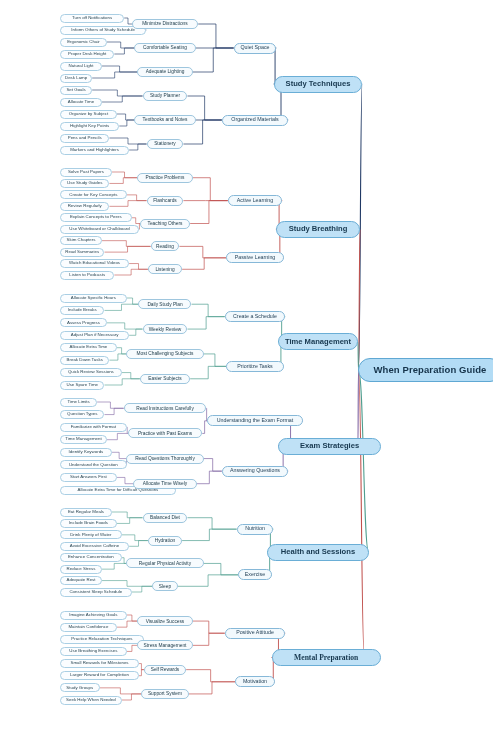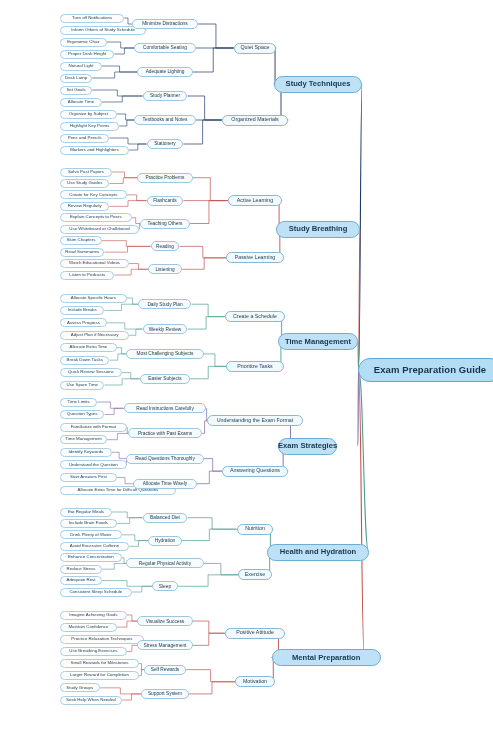--- a/index.html
+++ b/index.html
@@ -138,21 +138,21 @@
       <path d="M 141.184 693.9285714285714 H 120.376 V 687.8571428571429 H 99.56800000000001" fill="none" stroke="#c0504d" stroke-width="0.6"></path>
       <path d="M 141.184 693.9285714285714 H 131.464 V 700 H 121.744" fill="none" stroke="#c0504d" stroke-width="0.6"></path>
       <path d="M 235.16 681.7857142857142 H 210.644 V 669.6428571428571 H 186.128" fill="none" stroke="#c0504d" stroke-width="0.7"></path>
       <path d="M 235.16 681.7857142857142 H 211.988 V 693.9285714285714 H 188.816" fill="none" stroke="#c0504d" stroke-width="0.7"></path>
       <path d="M 271.696 657.5 H 278.462 V 633.2142857142858 H 285.228" fill="none" stroke="#c0504d" stroke-width="0.9"></path>
       <path d="M 271.696 657.5 H 273.26800000000003 V 681.7857142857142 H 274.84000000000003" fill="none" stroke="#c0504d" stroke-width="0.9"></path>
       <path d="M 358.48 370 C 361.392 370, 361.392 657.5, 364.304 657.5" fill="none" stroke="#c0504d" stroke-width="1.1"></path>
     </svg>
   <div id="nodes">
       <div class="node n-root" style="left: 358.48px; top: 358px; width: 143.04px;">
-        <span>Exam Preparation Guide</span>
+        <span>When Preparation Guide</span>
       </div>
       <div class="node n-l4" style="left: 60px; top: 13.5px; width: 64.208px;">
         <span>Turn off Notifications</span>
       </div>
       <div class="node n-l4" style="left: 60px; top: 25.5px; width: 86.384px;">
         <span>Inform Others of Study Schedule</span>
       </div>
       <div class="node n-l3" style="left: 131.776px; top: 19px; width: 66.448px;">
         <span>Minimize Distractions</span>
       </div>
@@ -344,21 +344,21 @@
       </div>
       <div class="node n-l4" style="left: 60px; top: 485.5px; width: 115.952px;">
         <span>Allocate Extra Time for Difficult Questions</span>
       </div>
       <div class="node n-l3" style="left: 133.12px; top: 478.714px; width: 63.76px;">
         <span>Allocate Time Wisely</span>
       </div>
       <div class="node n-l2" style="left: 221.804px; top: 465.643px; width: 66.392px;">
         <span>Answering Questions</span>
       </div>
-      <div class="node n-main" style="left: 278.08px; top: 437.5px; width: 59px;">
+      <div class="node n-main" style="left: 278.08px; top: 437.5px; width: 103px;">
         <span>Exam Strategies</span>
       </div>
       <div class="node n-l4" style="left: 60px; top: 507.5px; width: 51.888px;">
         <span>Eat Regular Meals</span>
       </div>
       <div class="node n-l4" style="left: 60px; top: 518.929px; width: 56.816px;">
         <span>Include Brain Foods</span>
       </div>
       <div class="node n-l3" style="left: 142.528px; top: 512.714px; width: 44.944px;">
         <span>Balanced Diet</span>
@@ -390,21 +390,21 @@
       <div class="node n-l4" style="left: 60px; top: 587.5px; width: 71.6px;">
         <span>Consistent Sleep Schedule</span>
       </div>
       <div class="node n-l3" style="left: 152px; top: 581.286px; width: 26px;">
         <span>Sleep</span>
       </div>
       <div class="node n-l2" style="left: 238.128px; top: 569.357px; width: 33.744px;">
         <span>Exercise</span>
       </div>
       <div class="node n-main" style="left: 267.44px; top: 543.5px; width: 101.12px;">
-        <span>Health and Hydration</span>
+        <span>Health and Sessions</span>
       </div>
       <div class="node n-l4" style="left: 60px; top: 610.5px; width: 66.672px;">
         <span>Imagine Achieving Goals</span>
       </div>
       <div class="node n-l4" style="left: 60px; top: 622.643px; width: 56.816px;">
         <span>Maintain Confidence</span>
       </div>
       <div class="node n-l3" style="left: 137.152px; top: 616.071px; width: 55.696px;">
         <span>Visualize Success</span>
       </div>
@@ -434,17 +434,17 @@
       </div>
       <div class="node n-l4" style="left: 60px; top: 695.5px; width: 61.744px;">
         <span>Seek Help When Needed</span>
       </div>
       <div class="node n-l3" style="left: 141.184px; top: 688.929px; width: 47.632px;">
         <span>Support System</span>
       </div>
       <div class="node n-l2" style="left: 235.16px; top: 676.286px; width: 39.68px;">
         <span>Motivation</span>
       </div>
-      <div class="node n-main" style="left: 271.696px; top: 649px; width: 109px;">
+      <div class="node n-main" style="left: 271.696px; top: 649px; width: 109px; font-family: Liberation Serif, serif;">
         <span>Mental Preparation</span>
       </div>
     </div>
 </div>
 
 </body></html>

